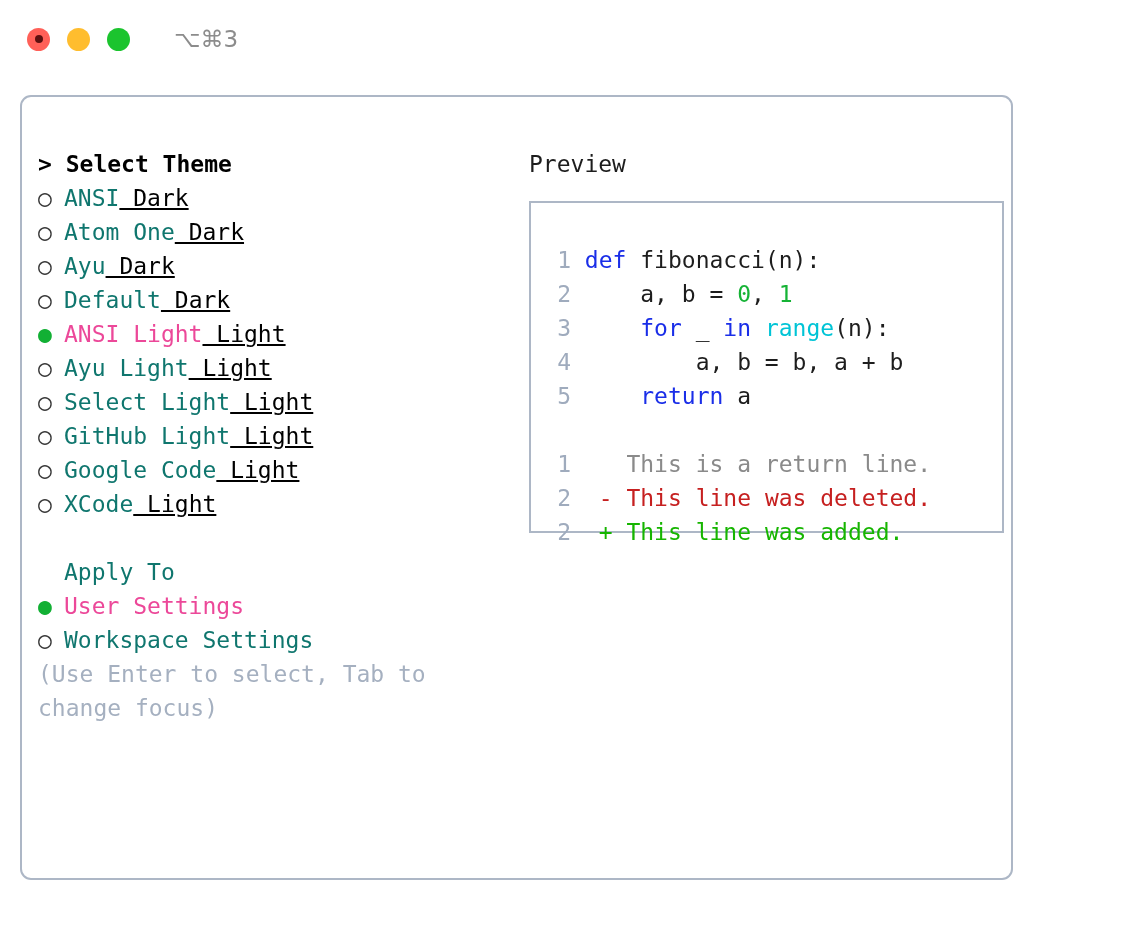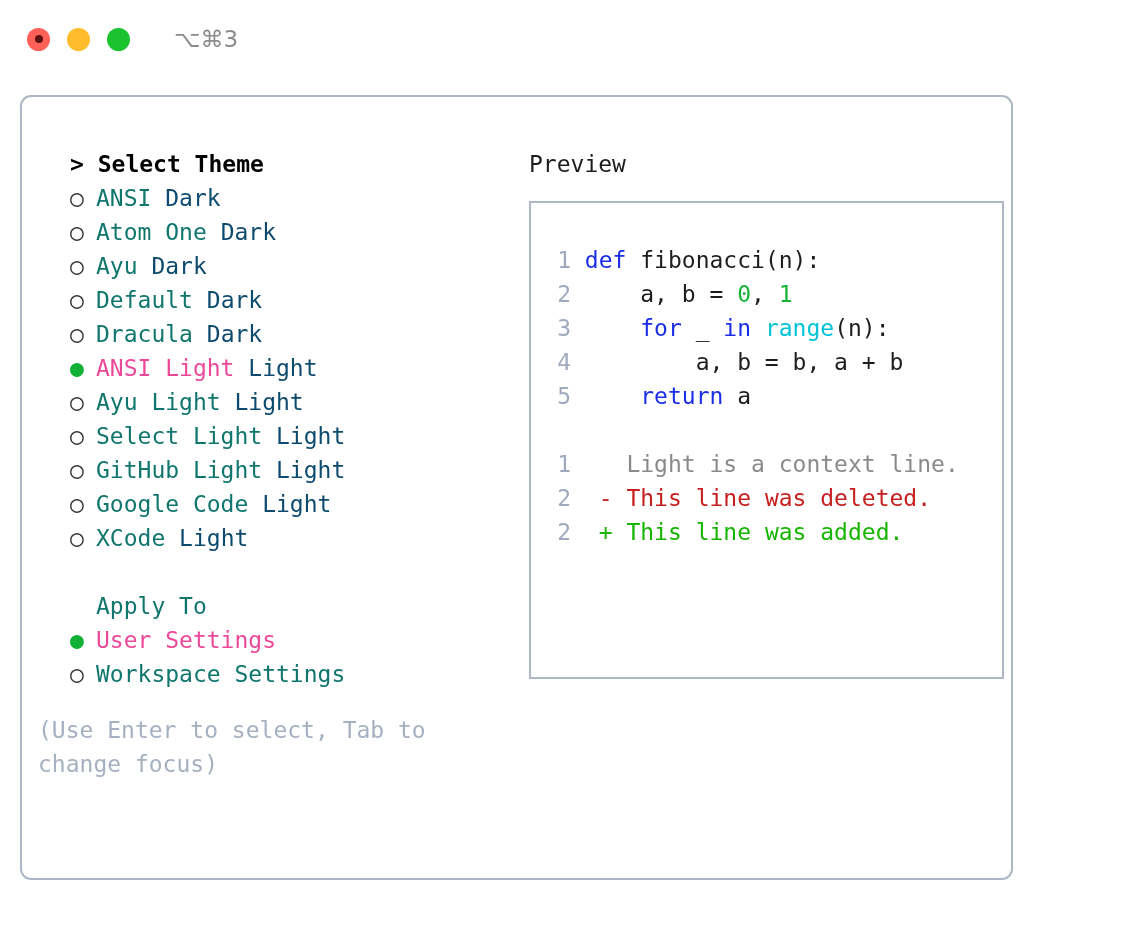--- a/index.html
+++ b/index.html
@@ -81,39 +81,37 @@
     left: 16px;
     top: 50px;
     width: 440px;
   }
   .row {
     height: 34px;
     line-height: 34px;
     font-size: 23px;
     white-space: pre;
     color: #2b2b2b;
-    margin-left: 32px;
   }
   .section-head {
     font-weight: bold;
     color: #000000;
     font-size: 23px;
   }
   .bullet {
     display: inline-block;
     width: 26px;
     color: #3b3b3b;
   }
   .bullet.sel { color: #12b034; }
   .label { color: #0f766e; }
   .label.sel { color: #ec4899; }
-  .suffix { color: #0c4a6e; }
+  .suffix { color: #000000; text-decoration: underline; }
   .spacer-row { height: 34px; }
   .hint {
-    margin-top: 22px;
     font-size: 23px;
     line-height: 34px;
     color: #a5b0c0;
     width: 420px;
     white-space: pre-wrap;
   }
 
   
   .right-pane {
     position: absolute;
@@ -123,21 +121,21 @@
     padding-left: 27px;
   }
   .preview-title {
     font-size: 23px;
     color: #1d1d1d;
     line-height: 34px;
   }
   .preview-box {
     margin-top: 20px;
     width: 475px;
-    height: 478px;
+    height: 332px;
     border: 2px solid #adb7c6;
     box-sizing: border-box;
     background: #ffffff;
     padding: 40px 0 0 16px;
   }
   .code-line {
     font-size: 23px;
     line-height: 34px;
     white-space: pre;
   }
@@ -173,21 +171,20 @@
 <div class="card">
   <div class="card-inner">
 
     <div class="left-pane">
       <div class="row section-head">&gt; Select Theme</div>
       <div id="theme-list">
           <div class="row"><span class="bullet">○</span><span class="label">ANSI</span><span class="suffix"> Dark</span></div>
           <div class="row"><span class="bullet">○</span><span class="label">Atom One</span><span class="suffix"> Dark</span></div>
           <div class="row"><span class="bullet">○</span><span class="label">Ayu</span><span class="suffix"> Dark</span></div>
           <div class="row"><span class="bullet">○</span><span class="label">Default</span><span class="suffix"> Dark</span></div>
-          <div class="row"><span class="bullet">○</span><span class="label">Dracula</span><span class="suffix"> Dark</span></div>
           <div class="row"><span class="bullet sel">●</span><span class="label sel">ANSI Light</span><span class="suffix"> Light</span></div>
           <div class="row"><span class="bullet">○</span><span class="label">Ayu Light</span><span class="suffix"> Light</span></div>
           <div class="row"><span class="bullet">○</span><span class="label">Select Light</span><span class="suffix"> Light</span></div>
           <div class="row"><span class="bullet">○</span><span class="label">GitHub Light</span><span class="suffix"> Light</span></div>
           <div class="row"><span class="bullet">○</span><span class="label">Google Code</span><span class="suffix"> Light</span></div>
           <div class="row"><span class="bullet">○</span><span class="label">XCode</span><span class="suffix"> Light</span></div>
         </div>
 
       <div class="spacer-row"></div>
 
@@ -205,21 +202,21 @@
       <div class="preview-box">
         <div id="code-block">
             <div class="code-line"><span class="ln">1</span> <span class="kw">def</span><span class="plain"> fibonacci(n):</span></div>
             <div class="code-line"><span class="ln">2</span> <span class="plain">    a, b = </span><span class="num">0</span><span class="plain">, </span><span class="num">1</span></div>
             <div class="code-line"><span class="ln">3</span> <span class="plain">    </span><span class="kw">for</span><span class="plain"> _ </span><span class="kw">in</span><span class="plain"> </span><span class="fn">range</span><span class="plain">(n):</span></div>
             <div class="code-line"><span class="ln">4</span> <span class="plain">        a, b = b, a + b</span></div>
             <div class="code-line"><span class="ln">5</span> <span class="plain">    </span><span class="kw">return</span><span class="plain"> a</span></div>
           </div>
         <div class="gap"></div>
         <div id="diff-block">
-            <div class="code-line"><span class="ln">1</span>  <span class="diff-ctx"> </span><span class="diff-ctx"> Light is a context line.</span></div>
+            <div class="code-line"><span class="ln">1</span>  <span class="diff-ctx"> </span><span class="diff-ctx"> This is a return line.</span></div>
             <div class="code-line"><span class="ln">2</span>  <span class="diff-del">-</span><span class="diff-del"> This line was deleted.</span></div>
             <div class="code-line"><span class="ln">2</span>  <span class="diff-add">+</span><span class="diff-add"> This line was added.</span></div>
           </div>
       </div>
     </div>
 
   </div>
 </div>
 
 </body></html>

